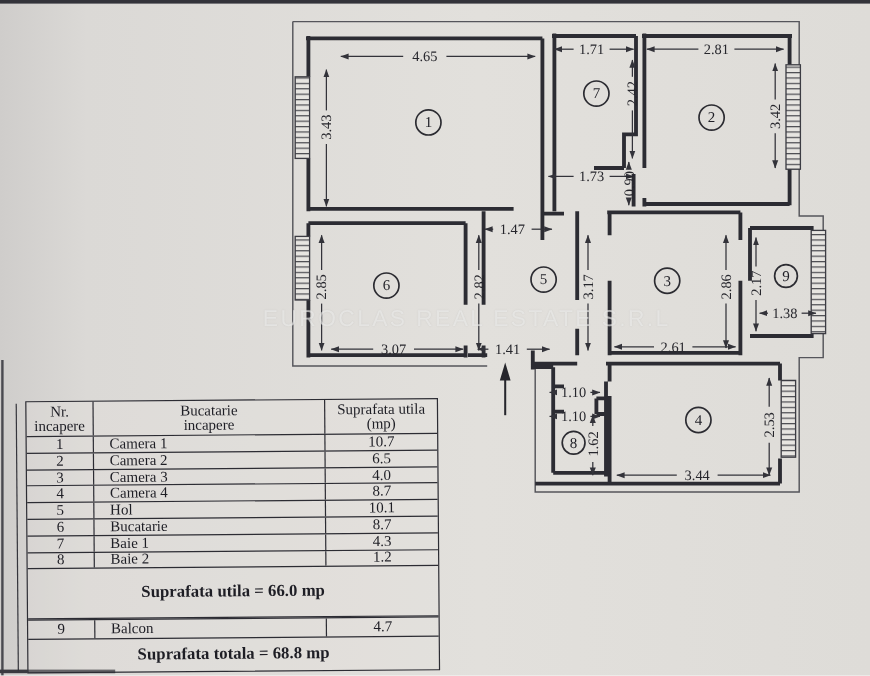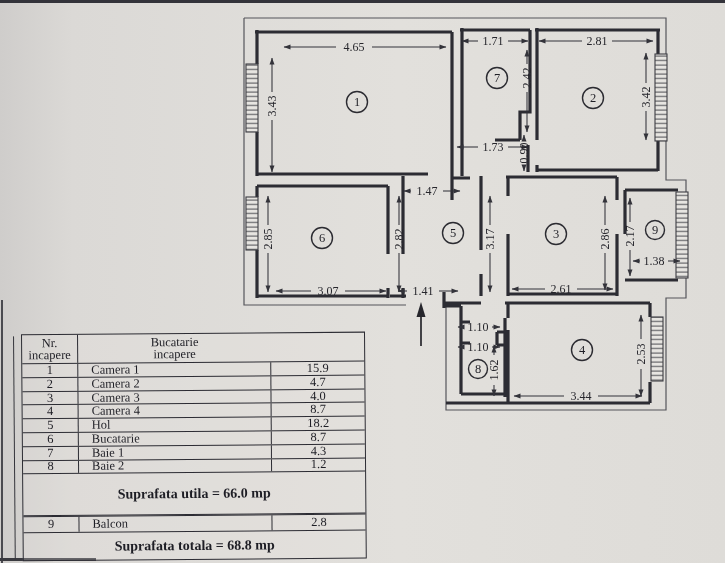--- a/index.html
+++ b/index.html
@@ -256,76 +256,81 @@
     <g class="rnum">
       <circle cx="478" cy="369" r="9.5"></circle>
         <text x="478" y="373">8</text>
       </g>
     <g class="rnum">
       <circle cx="655" cy="230" r="9.5"></circle>
         <text x="655" y="234">9</text>
       </g>
   </svg>
 
+  <div class="watermark">EUROCLAS REAL ESTATE S.R.L</div>
 
   <div class="tablewrap">
     <div class="outerline"></div>
     <div class="tbl">
       <div class="thead">
         <div>
           <span>Nr.</span>
           <span>incapere</span>
         </div>
         <div>
           <span>Bucatarie</span>
           <span>incapere</span>
         </div>
+        <div>
+          <span>Suprafata utila</span>
+          <span>(mp)</span>
+        </div>
       </div>
       <div class="trow">
         <div>1</div>
         <div class="name">Camera 1</div>
-        <div>15.9</div>
+        <div>10.7</div>
       </div>
       <div class="trow">
         <div>2</div>
         <div class="name">Camera 2</div>
-        <div>4.7</div>
+        <div>6.5</div>
       </div>
       <div class="trow">
         <div>3</div>
         <div class="name">Camera 3</div>
         <div>4.0</div>
       </div>
       <div class="trow">
         <div>4</div>
         <div class="name">Camera 4</div>
         <div>8.7</div>
       </div>
       <div class="trow">
         <div>5</div>
         <div class="name">Hol</div>
-        <div>18.2</div>
+        <div>10.1</div>
       </div>
       <div class="trow">
         <div>6</div>
         <div class="name">Bucatarie</div>
         <div>8.7</div>
       </div>
       <div class="trow">
         <div>7</div>
         <div class="name">Baie 1</div>
         <div>4.3</div>
       </div>
       <div class="trow">
         <div>8</div>
         <div class="name">Baie 2</div>
         <div>1.2</div>
       </div>
       <div class="block sub">Suprafata utila = 66.0 mp</div>
       <div class="trow balcon">
         <div>9</div>
         <div class="name">Balcon</div>
-        <div>2.8</div>
+        <div>4.7</div>
       </div>
       <div class="block tot">Suprafata totala = 68.8 mp</div>
     </div>
   </div>
 </div>
 
 </body></html>

